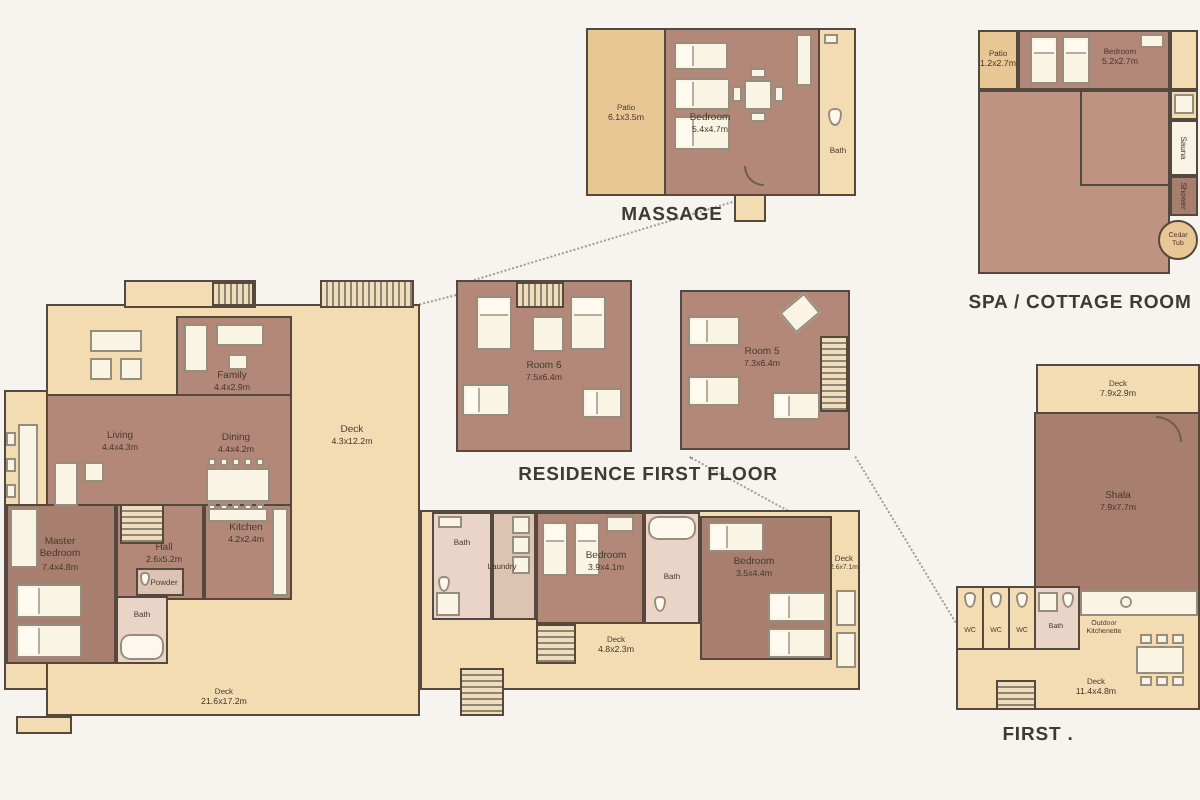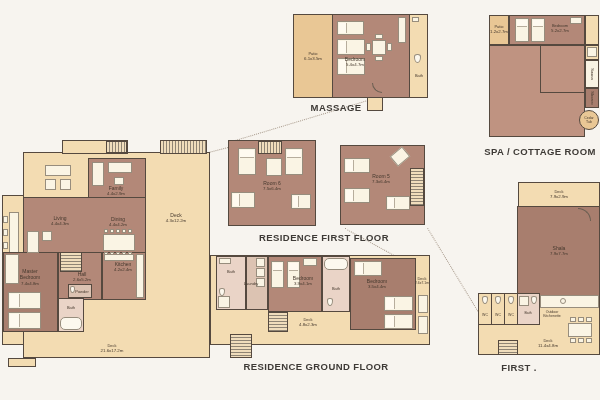--- a/index.html
+++ b/index.html
@@ -254,21 +254,20 @@
     <span class="rd" style="font-size:3.4px">2.6x7.1m</span>
   </div>
   <div class="rl tiny" style="left:308px;top:322px">
     <span class="rn">Deck</span>
     <span class="rd">4.8x2.3m</span>
   </div>
   <div class="rl tiny" style="left:112px;top:348px">
     <span class="rn">Deck</span>
     <span class="rd">21.6x17.2m</span>
   </div>
-  <div class="plan-title" style="left:236px;top:361px;width:160px">RESIDENCE GROUND FLOOR</div>
 
   <div class="room t1 z1" style="left:478px;top:293px;width:122px;height:62px"></div>
   <div class="room t1 z2" style="left:518px;top:182px;width:82px;height:25px"></div>
   <div class="room m2 z2" style="left:517px;top:206px;width:83px;height:97px"></div>
   <div class="arc z3" style="left:578px;top:208px;width:13px;height:13px;transform:rotate(180deg)"></div>
   <div class="room t1 z2" style="left:478px;top:293px;width:14px;height:32px"></div>
   <div class="room t1 z2" style="left:491px;top:293px;width:14px;height:32px"></div>
   <div class="room t1 z2" style="left:504px;top:293px;width:14px;height:32px"></div>
   <div class="wc-icon z3" style="left:482px;top:296px;width:6px;height:8px"></div>
   <div class="wc-icon z3" style="left:495px;top:296px;width:6px;height:8px"></div>

